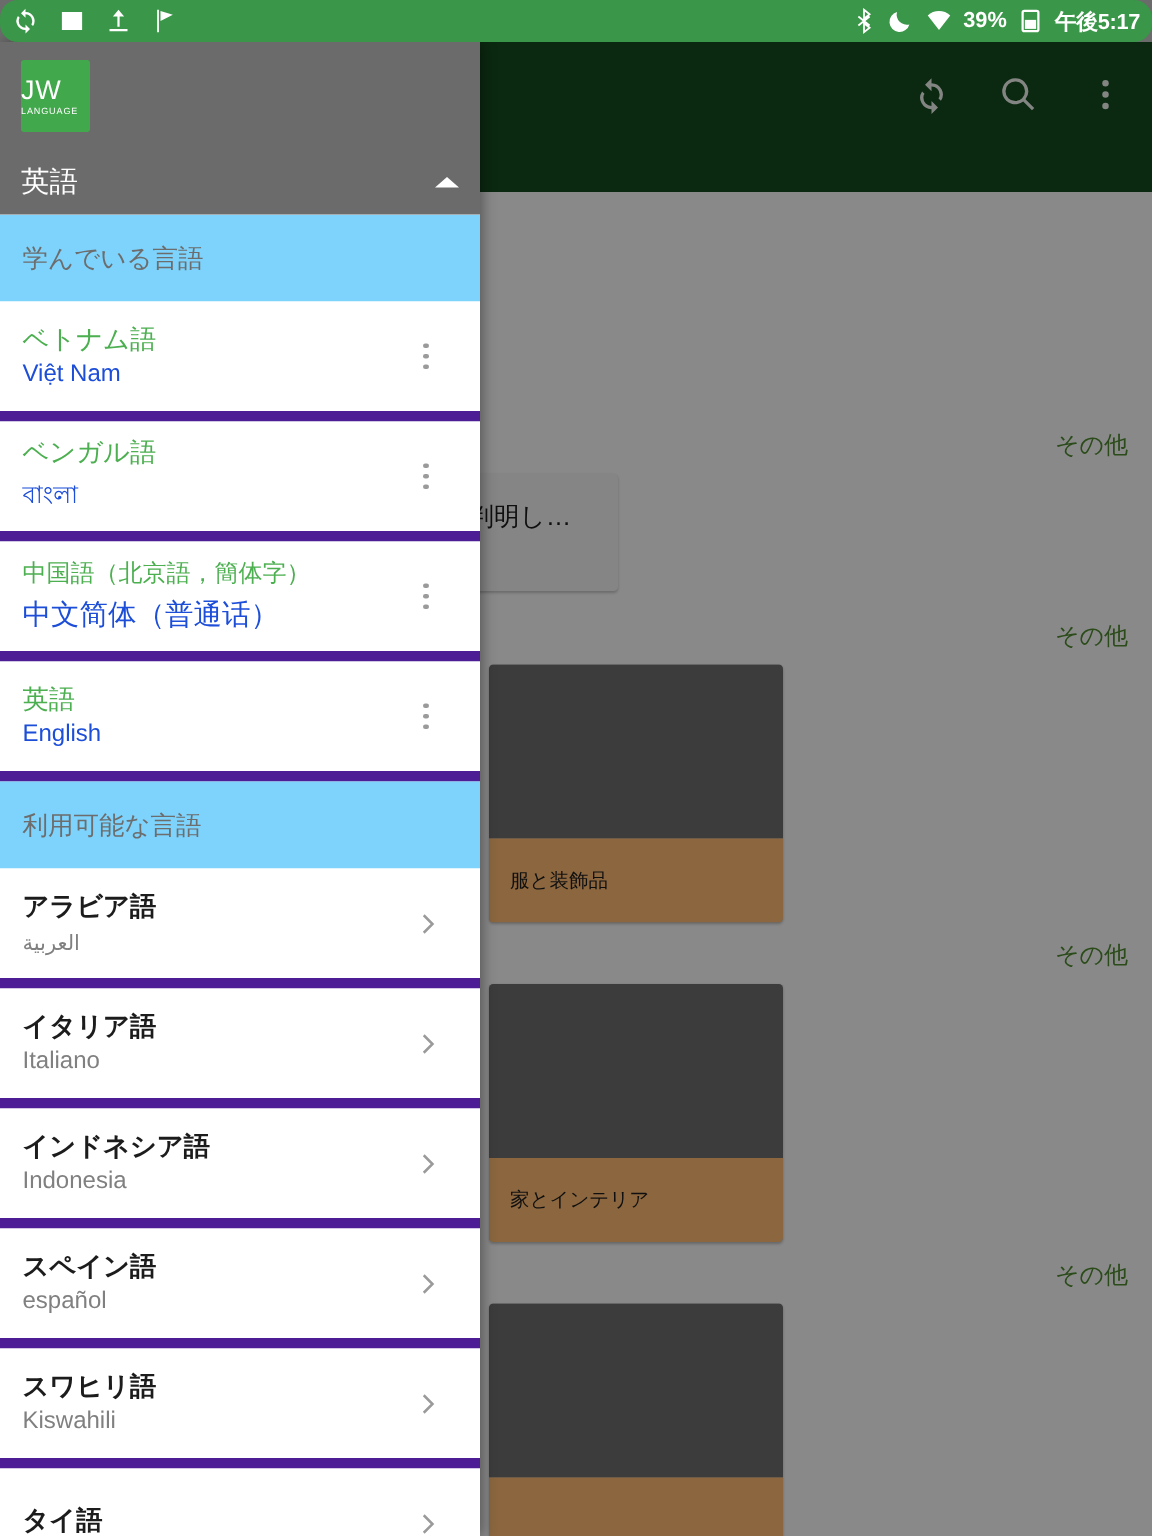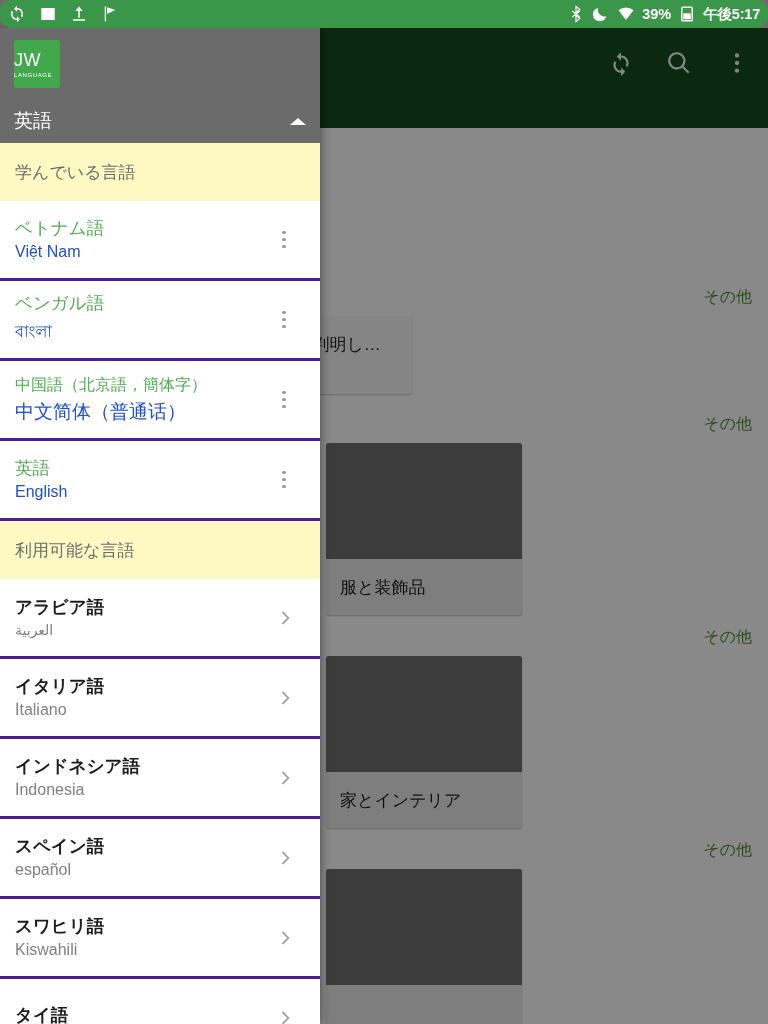--- a/index.html
+++ b/index.html
@@ -65,22 +65,22 @@
 
   .tile-row { display:flex; gap:14px; padding:0 16px 6px 16px; }
   .tile {
     flex:0 0 auto; width:196px; height:172px; border-radius:3px; overflow:hidden;
     background:#bdbdbd; box-shadow:0 1px 2px rgba(0,0,0,.25);
     display:flex; flex-direction:column;
   }
   .tile:first-child { margin-left:-110px; }
   .tile-img { flex:1; background:#6e6e6e; }
   .tile-cap {
-    height:56px; background:#e5e5e5; display:flex; align-items:center;
-    padding:0 14px; font-size:17px; color:#1c1c1c; white-space:nowrap;
+    height:56px; background:#fdba74; display:flex; align-items:center;
+    padding:0 14px; font-size:13px; color:#1c1c1c; white-space:nowrap;
   }
 
   
   #scrim {
     position:absolute; left:0; top:28px; width:768px; height:996px;
     background:rgba(0,0,0,.45); z-index:20;
   }
 
   
   #drawer {
@@ -104,26 +104,26 @@
     position:absolute; left:0; bottom:0; width:320px; height:44px;
     display:flex; align-items:center; padding:0 14px;
   }
   .drawer-lang { font-size:19px; color:#fff; }
   .caret-up { margin-left:auto; width:0;height:0;
     border-left:8px solid transparent; border-right:8px solid transparent;
     border-bottom:7px solid #fff; }
 
   #drawer-list { flex:1; overflow:hidden; }
   .sec-header {
-    height:58px; background:#fef9c3; display:flex; align-items:center;
+    height:58px; background:#7dd3fc; display:flex; align-items:center;
     padding:12px 15px; font-size:17px; color:#6d6d6d;
   }
   .lang-item {
     height:80px; display:flex; align-items:center; padding:0 24px 0 15px;
-    border-bottom:3px solid #4c1d95; background:#fff;
+    border-bottom:7px solid #4c1d95; background:#fff;
   }
   .li-texts { flex:1; min-width:0; }
   .li-title { font-size:17.5px; line-height:1.25; white-space:nowrap; }
   .li-title.learning { color:#4caf50; }
   .li-title.available { color:#1c1c1c; font-weight:700; }
   .li-sub { font-size:16px; color:#1d4ed8; margin-top:4px; white-space:nowrap; }
   .li-sub.available { color:#808080; }
   .kebab { width:24px; display:flex; flex-direction:column; align-items:center; gap:3.5px; padding:8px 0; }
   .kebab i { width:3.5px; height:3.5px; border-radius:50%; background:#9a9a9a; display:block; }
   .chev {

